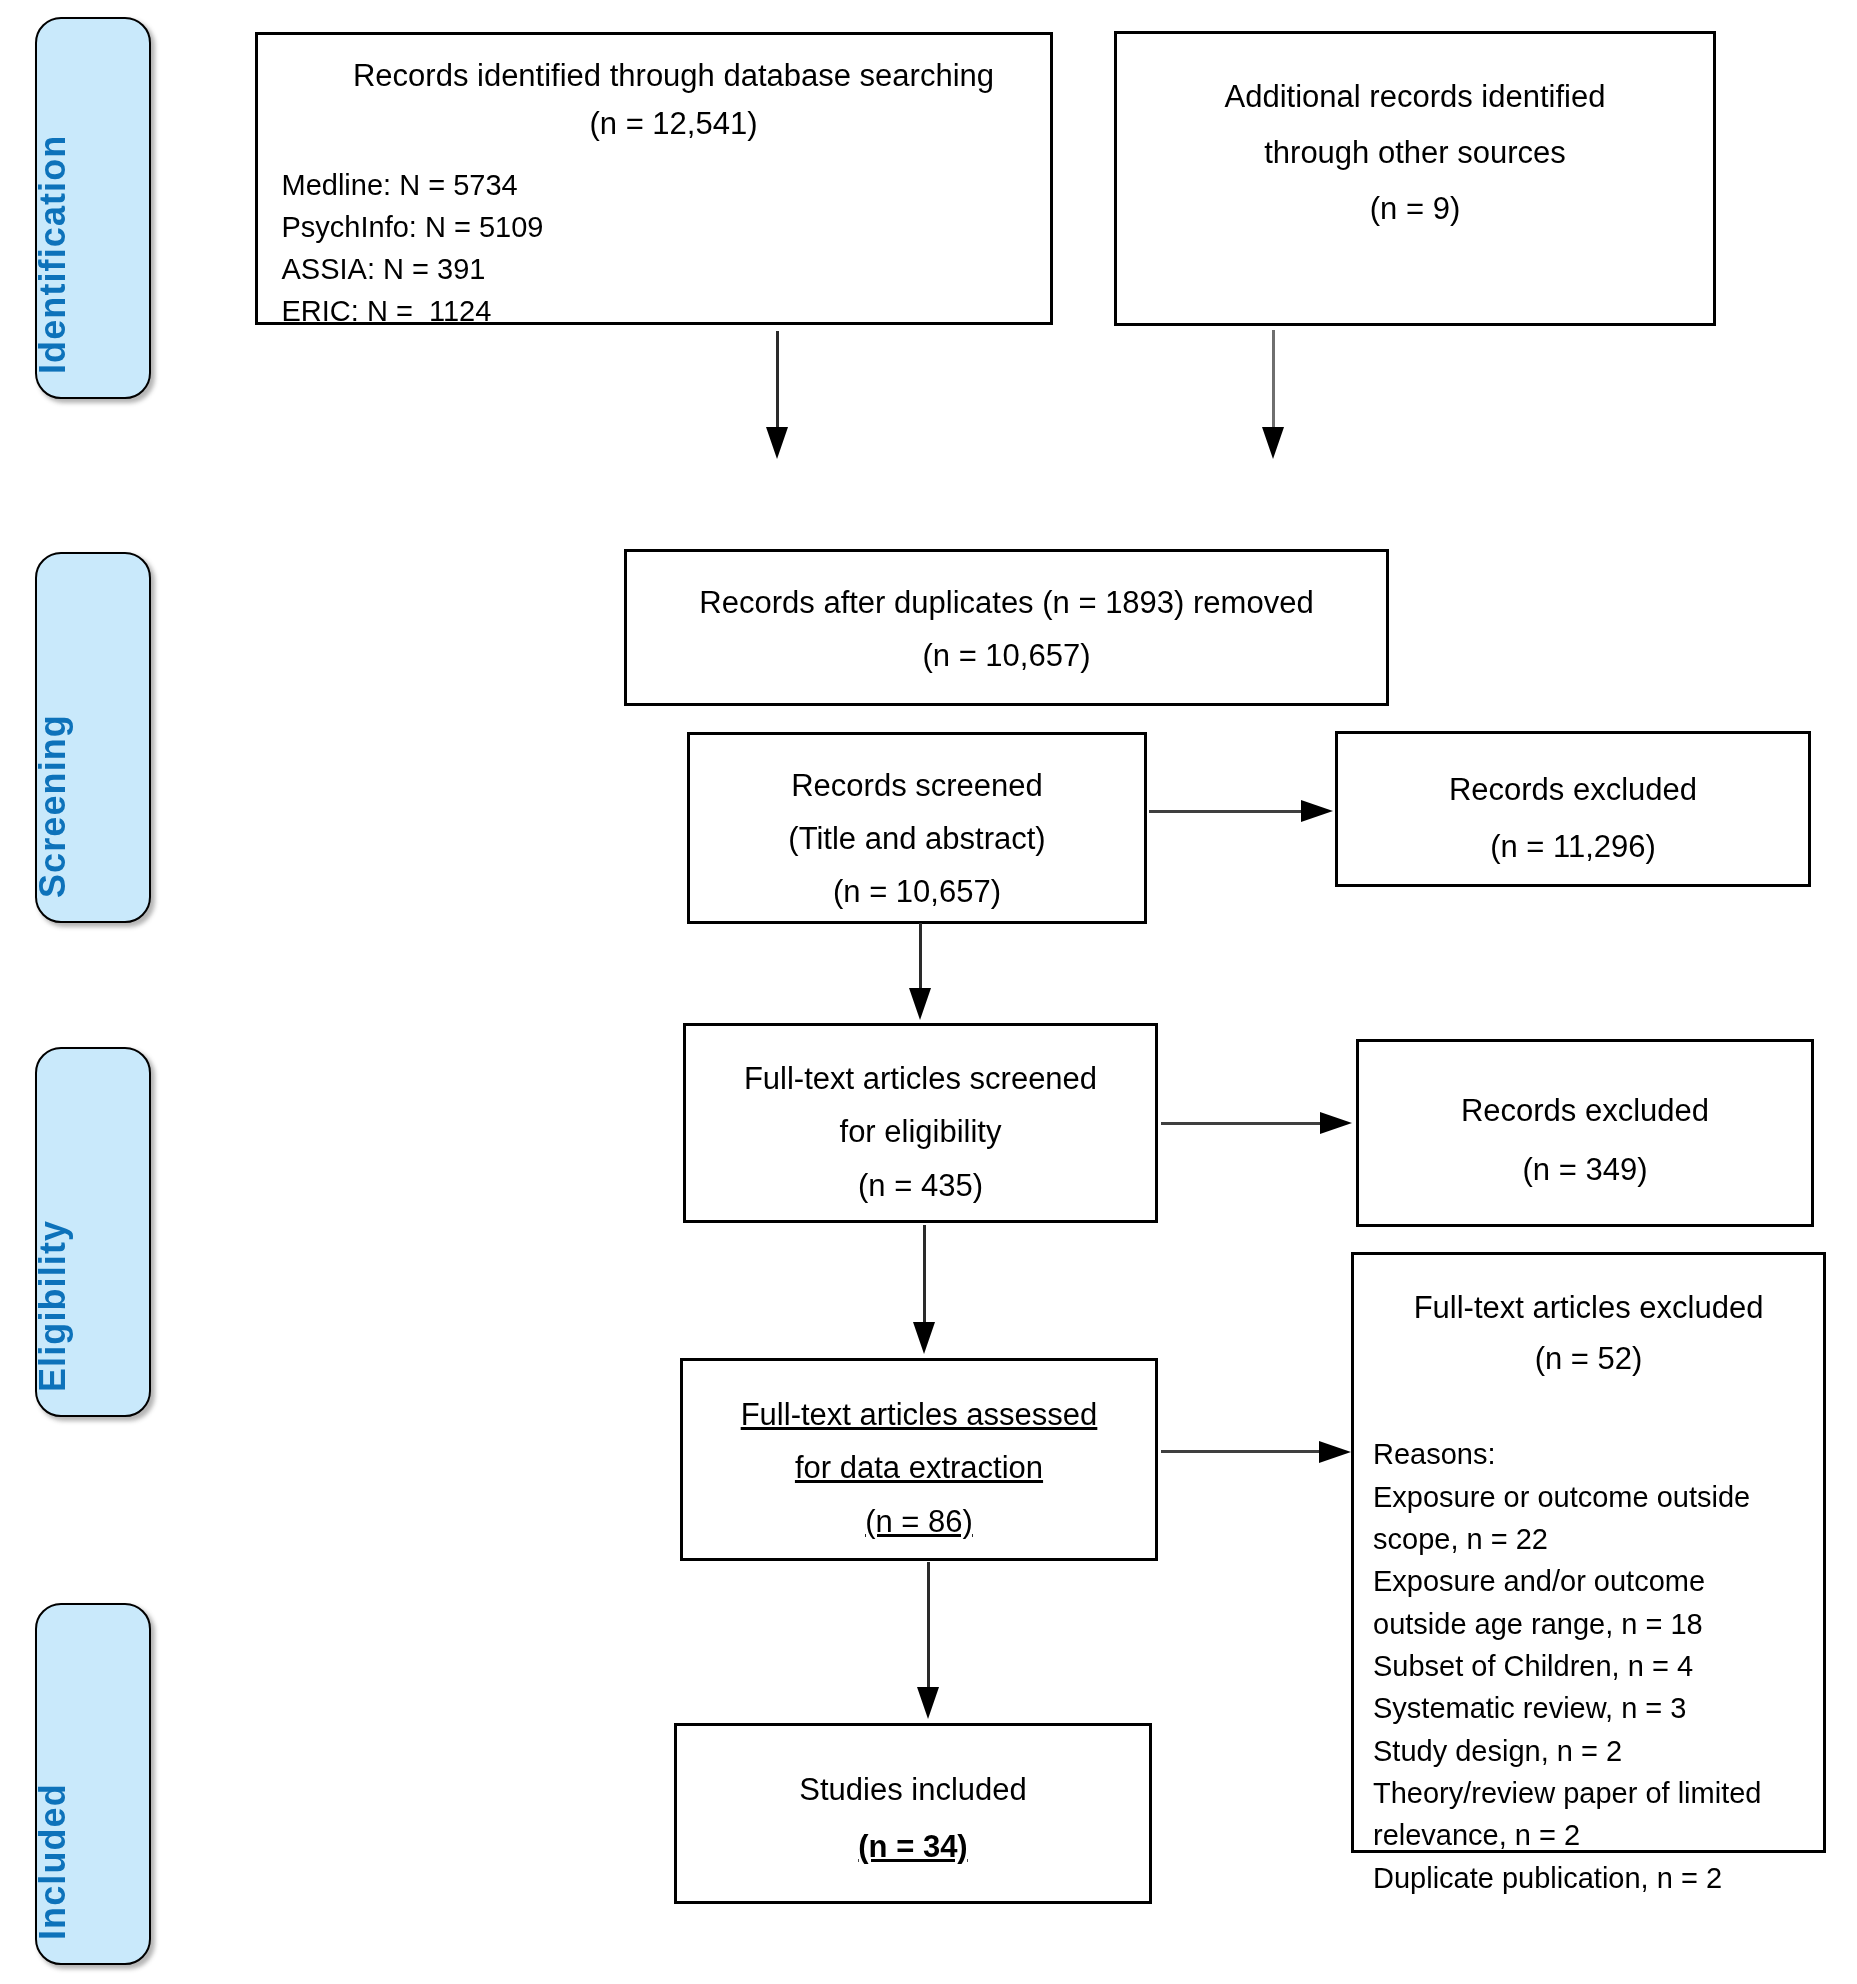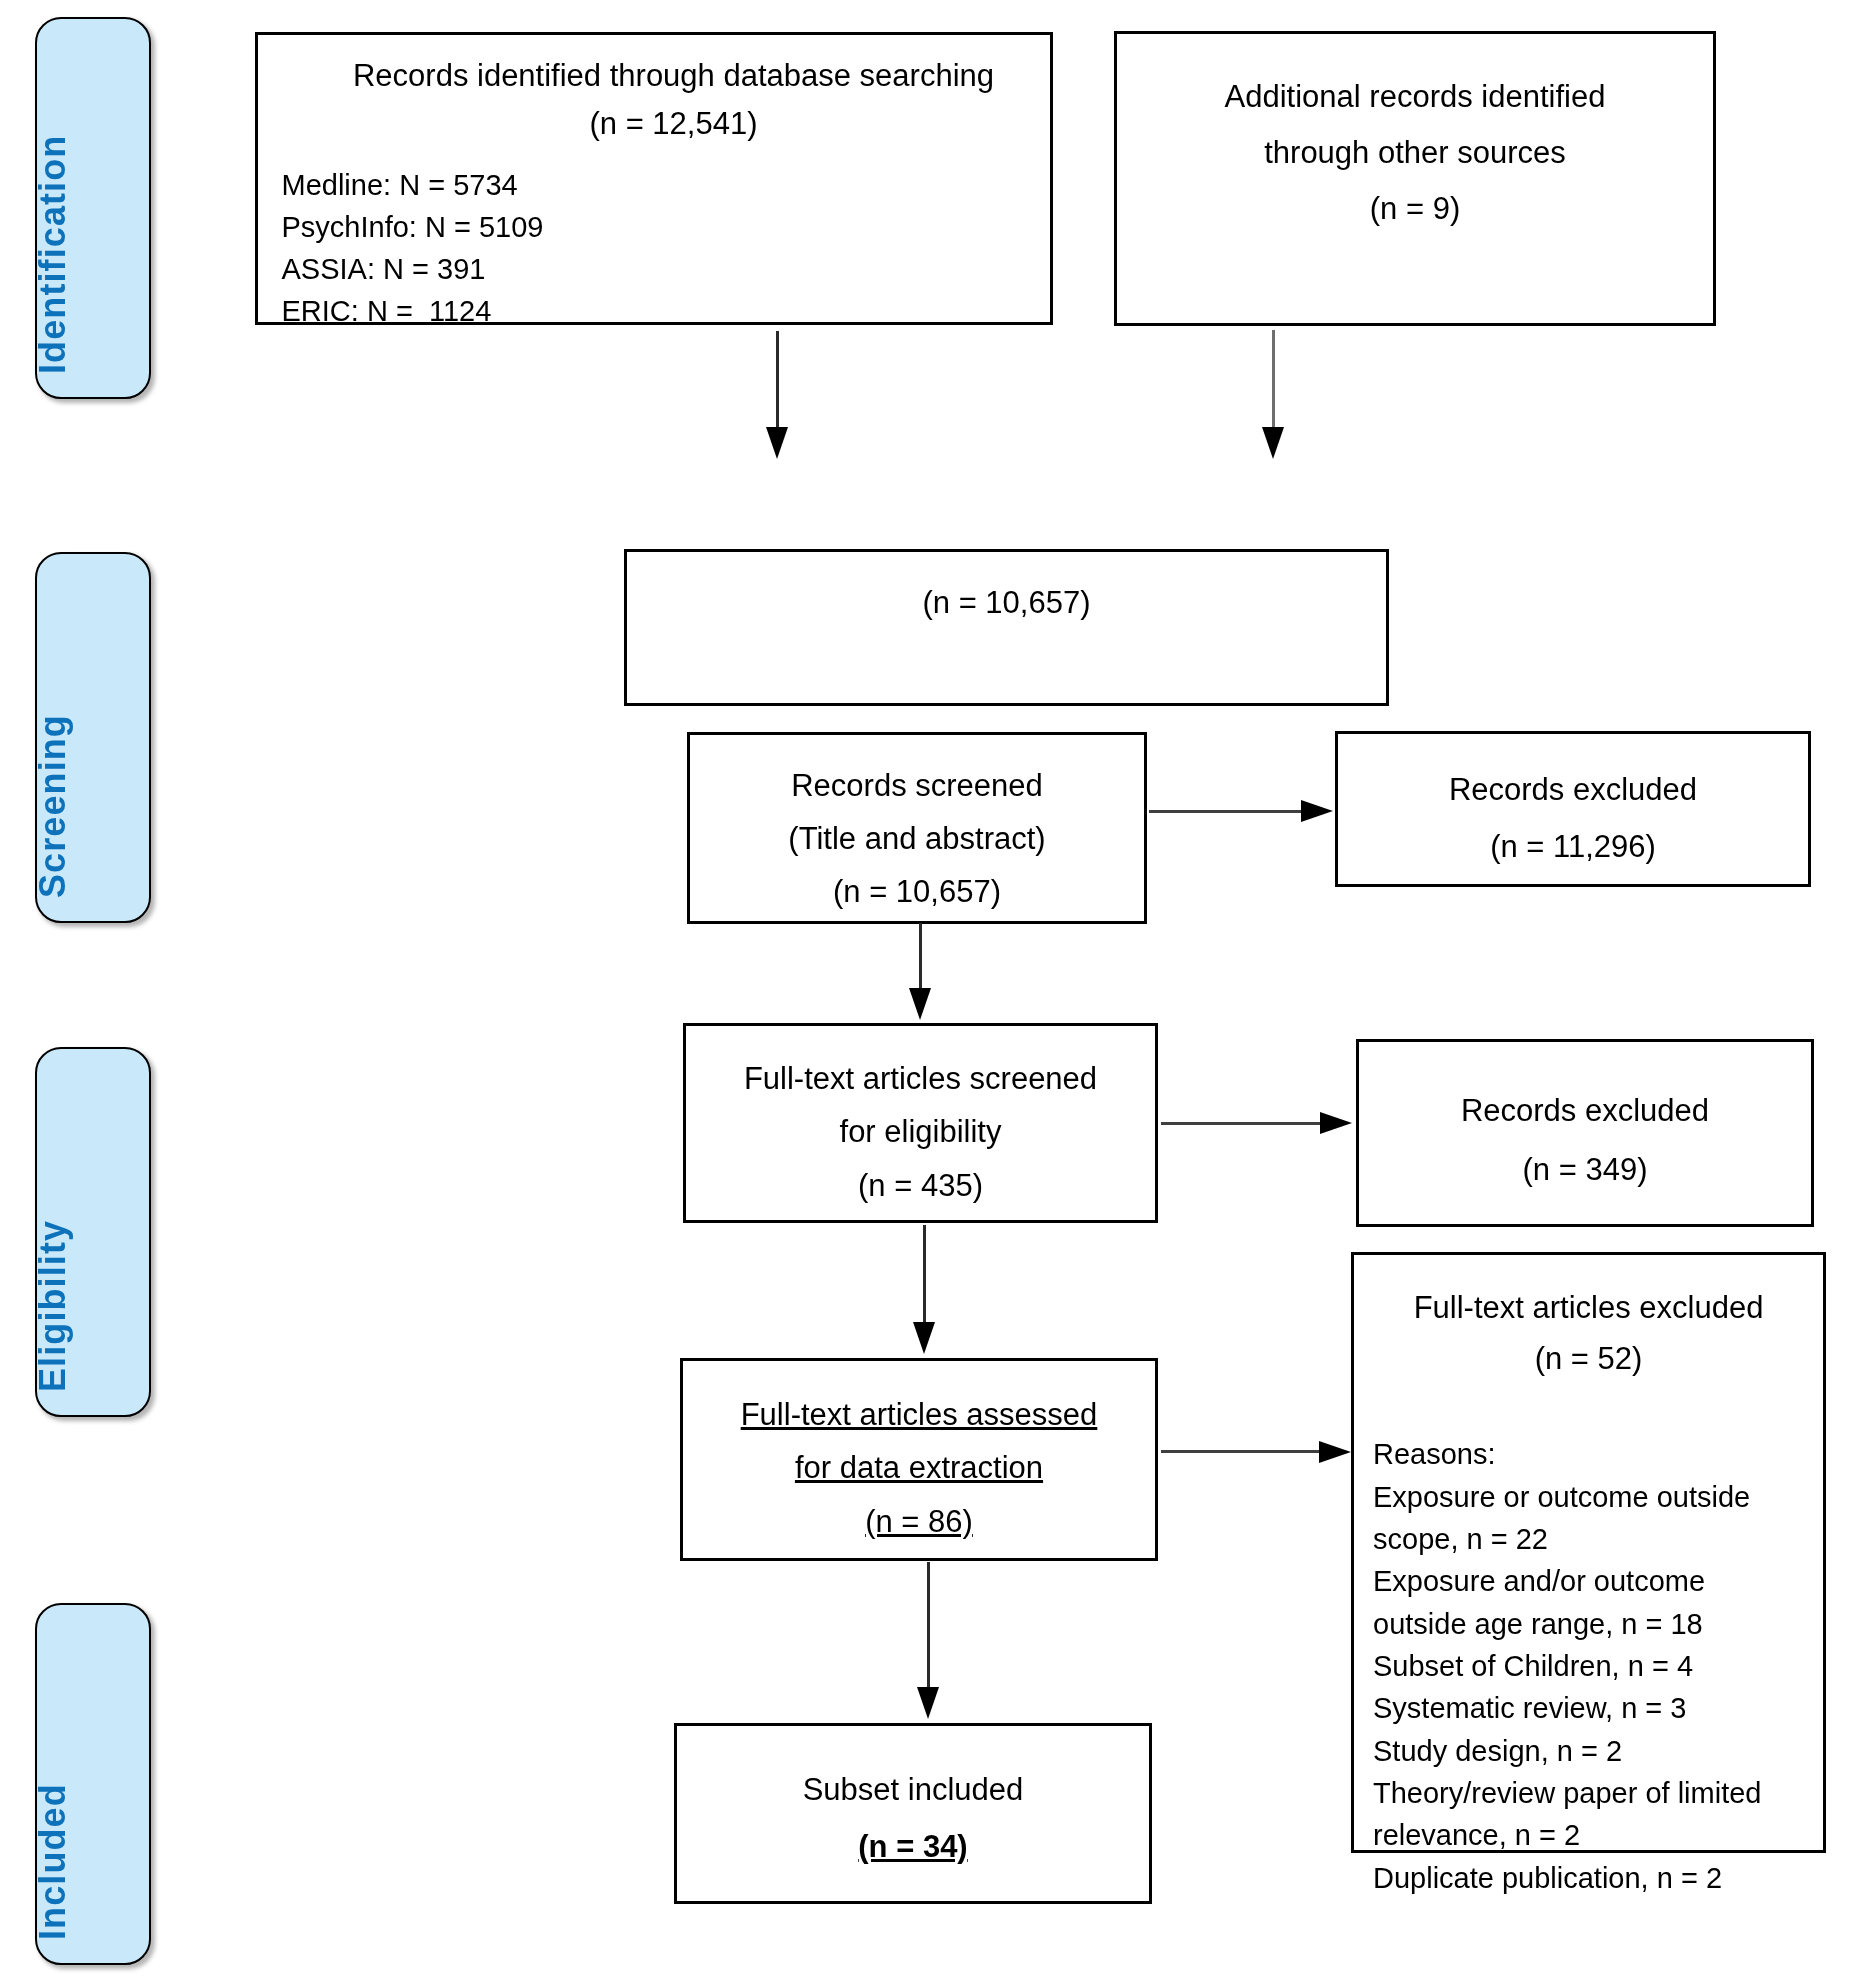--- a/index.html
+++ b/index.html
@@ -90,20 +90,21 @@
   <div class="vline" style="left:776px;top:331px;height:96px;background:#2a2a2a;"></div>
   <div class="vhead" style="left:766px;top:427px;"></div>
 </div>
 <div>
   <div class="vline" style="left:1272px;top:330px;height:97px;background:#6f6f6f;"></div>
   <div class="vhead" style="left:1262px;top:427px;"></div>
 </div>
 
 <div class="box" style="left:624px;top:549px;width:765px;height:157px;">
   <div class="ctext" style="margin-top:23.5px;">
+    <span class="line">Records after duplicates (n = 1893) removed</span>
     <span class="line">(n = 10,657)</span>
   </div>
 </div>
 
 <div class="box" style="left:687px;top:732px;width:460px;height:192px;">
   <div class="ctext" style="margin-top:23.5px;">
     <span class="line">Records screened</span>
     <span class="line">(Title and abstract)</span>
     <span class="line">(n = 10,657)</span>
   </div>
@@ -181,17 +182,17 @@
   <div class="hhead" style="left:1319px;top:1441px;"></div>
 </div>
 
 <div>
   <div class="vline" style="left:927px;top:1562px;height:127px;background:#2a2a2a;"></div>
   <div class="vhead" style="left:917px;top:1687px;"></div>
 </div>
 
 <div class="box" style="left:674px;top:1723px;width:478px;height:181px;">
   <div class="ctext" style="margin-top:35px;line-height:1.85;">
-    <span class="line">Subset included</span>
+    <span class="line">Studies included</span>
     <span class="line bold">(n = 34)</span>
   </div>
 </div>
 
 
 </body></html>

